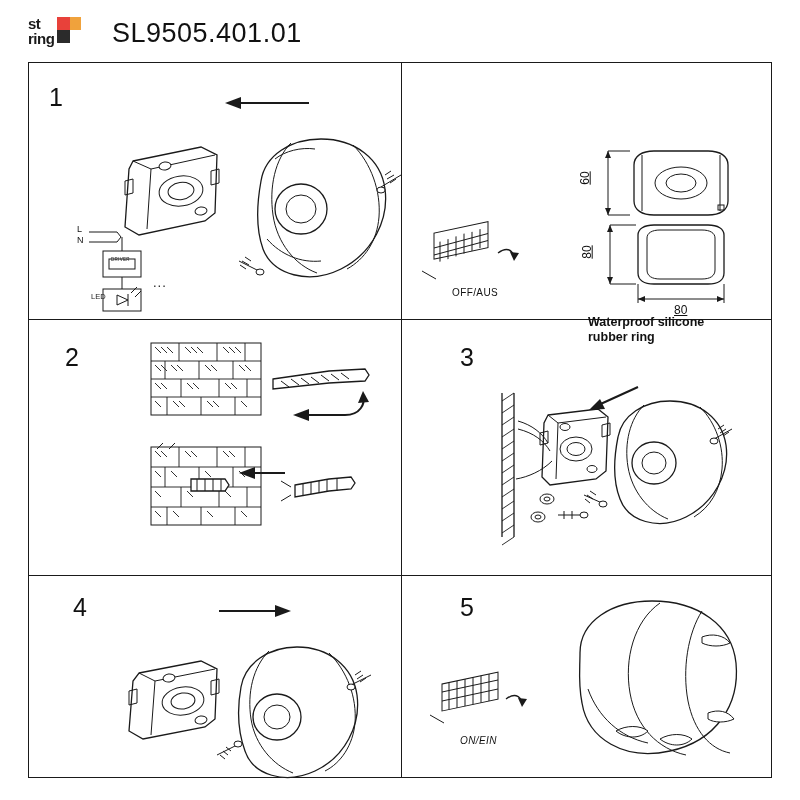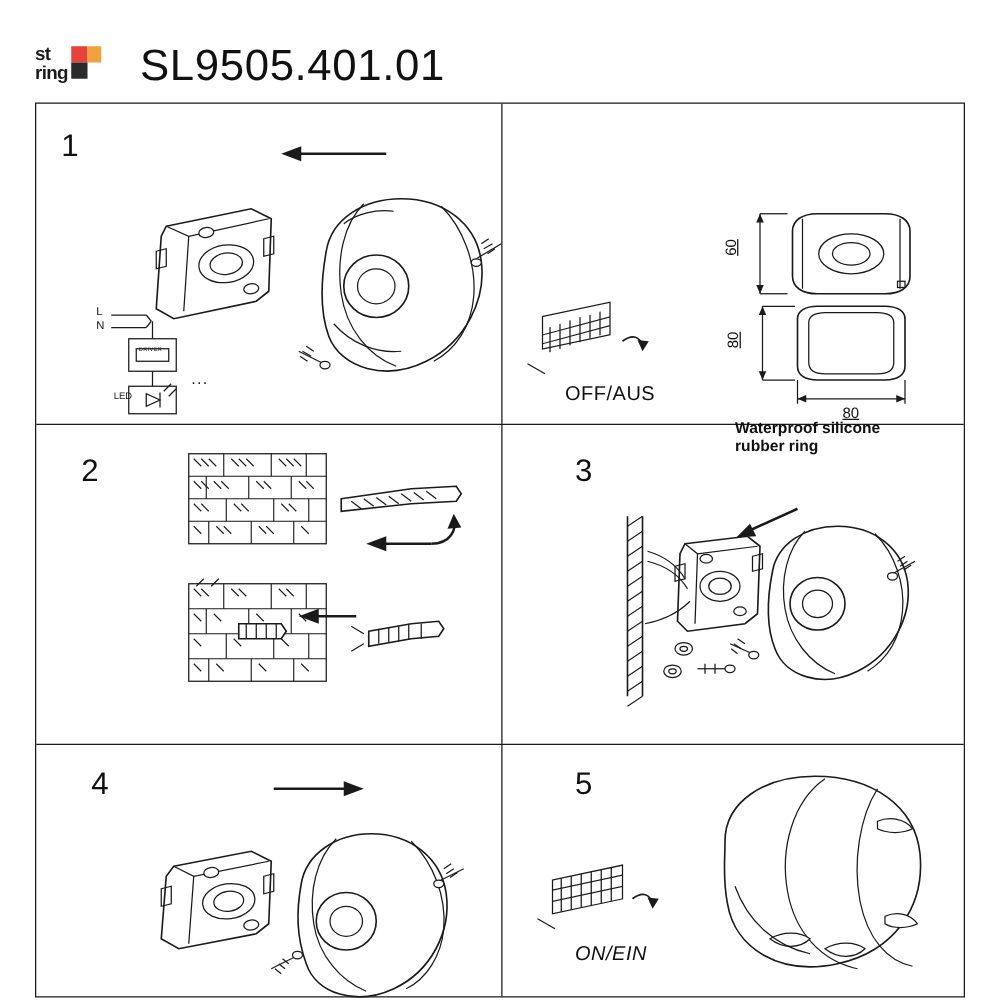--- a/index.html
+++ b/index.html
@@ -11,21 +11,20 @@
     width: 800px;
     height: 800px;
     font-family: "Liberation Sans", sans-serif;
     color: #1a1a1a;
     position: relative;
     overflow: hidden;
   }
   .sheet {
     position: absolute;
     inset: 0;
-    margin-top: 20px;
   }
 
   
   .header {
     position: absolute;
     left: 28px;
     top: 8px;
     width: 744px;
     height: 50px;
     display: flex;
@@ -76,21 +75,21 @@
   .logo .sq-dark {
     position: absolute;
     left: 29px;
     top: 16px;
     width: 13px;
     height: 13px;
     background: #2b2b2b;
   }
   .model {
     margin-left: 28px;
-    font-size: 35px;
+    font-size: 27px;
     letter-spacing: 0.5px;
     color: #111;
   }
 
   
   .grid {
     position: absolute;
     left: 28px;
     top: 62px;
     width: 744px;
@@ -133,21 +132,21 @@
   .c5 { left: 0;     top: 514px; width: 372px; height: 202px; }
   .c6 { left: 373px; top: 514px; width: 371px; height: 202px; }
 
   .step-num {
     position: absolute;
     font-size: 25px;
     color: #111;
   }
   .cap {
     position: absolute;
-    font-size: 16px;
+    font-size: 10px;
     letter-spacing: 0.4px;
     color: #111;
   }
   .cap-bold {
     position: absolute;
     font-size: 12.5px;
     font-weight: bold;
     color: #111;
     line-height: 15px;
   }

